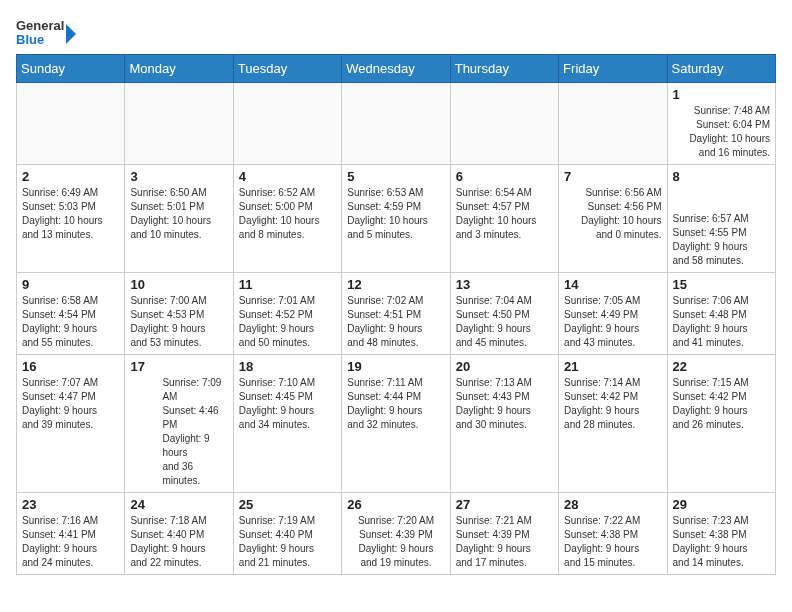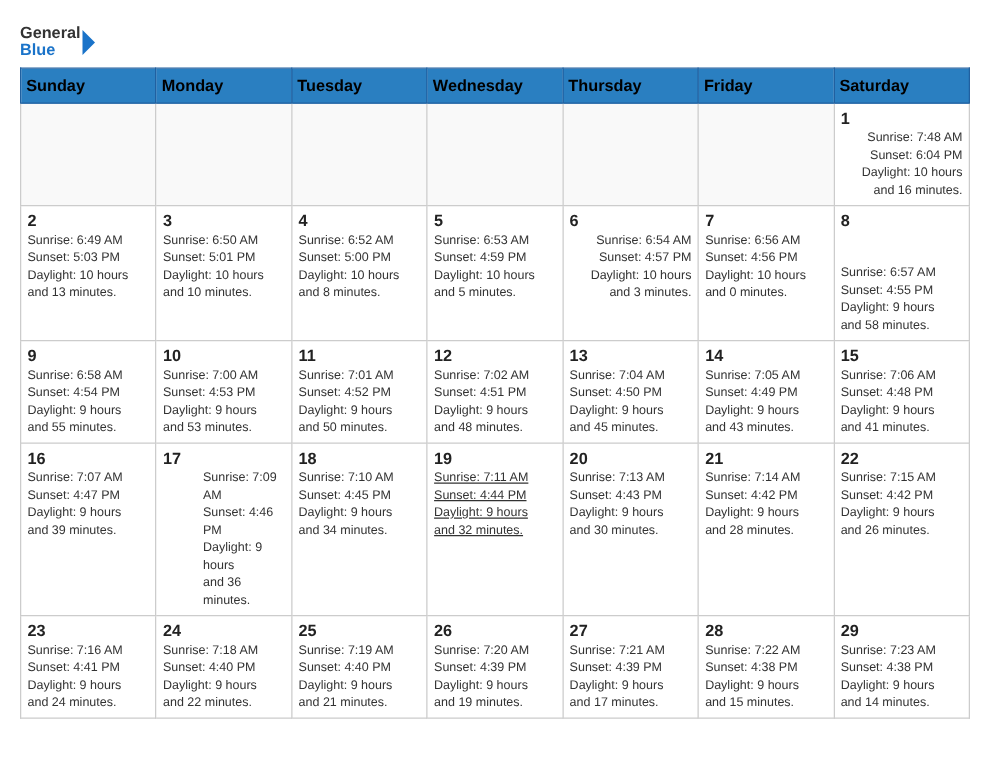--- a/index.html
+++ b/index.html
@@ -38,23 +38,23 @@
       font-size: 15px;
       color: #444;
     }
     .calendar {
       width: 100%;
       border-collapse: collapse;
       border: 1px solid #ccc;
     }
     .calendar th {
       background: #2a7fc1;
-      color: #000000;
+      color: #ffffff;
       font-size: 13px;
-      font-weight: bold;
+      font-weight: normal;
       padding: 6px 4px;
       text-align: left;
       border: 1px solid #2060a0;
     }
     .calendar td {
       vertical-align: top;
       border: 1px solid #ccc;
       padding: 4px 5px;
       width: calc(100%/7);
       min-height: 72px;
@@ -146,28 +146,28 @@
         </td>
         <td>
           <span class="day-num">5</span>
           <div class="day-info" style="white-space: pre-line;">Sunrise: 6:53 AM
 Sunset: 4:59 PM
 Daylight: 10 hours
 and 5 minutes.</div>
         </td>
         <td>
           <span class="day-num">6</span>
-          <div class="day-info" style="white-space: pre-line; text-align: right;">Sunrise: 6:54 AM
+          <div class="day-info" style="white-space: pre-line;">Sunrise: 6:54 AM
 Sunset: 4:57 PM
 Daylight: 10 hours
 and 3 minutes.</div>
         </td>
         <td>
           <span class="day-num">7</span>
-          <div class="day-info" style="white-space: pre-line;">Sunrise: 6:56 AM
+          <div class="day-info" style="white-space: pre-line; text-align: right;">Sunrise: 6:56 AM
 Sunset: 4:56 PM
 Daylight: 10 hours
 and 0 minutes.</div>
         </td>
         <td>
           <span class="day-num">8</span>
           <div class="day-info" style="white-space: pre-line; margin-top: 28px;">Sunrise: 6:57 AM
 Sunset: 4:55 PM
 Daylight: 9 hours
 and 58 minutes.</div>
@@ -241,21 +241,21 @@
         </td>
         <td>
           <span class="day-num">18</span>
           <div class="day-info" style="white-space: pre-line;">Sunrise: 7:10 AM
 Sunset: 4:45 PM
 Daylight: 9 hours
 and 34 minutes.</div>
         </td>
         <td>
           <span class="day-num">19</span>
-          <div class="day-info" style="white-space: pre-line; text-decoration: underline;">Sunrise: 7:11 AM
+          <div class="day-info" style="white-space: pre-line;">Sunrise: 7:11 AM
 Sunset: 4:44 PM
 Daylight: 9 hours
 and 32 minutes.</div>
         </td>
         <td>
           <span class="day-num">20</span>
           <div class="day-info" style="white-space: pre-line;">Sunrise: 7:13 AM
 Sunset: 4:43 PM
 Daylight: 9 hours
 and 30 minutes.</div>
@@ -292,21 +292,21 @@
         </td>
         <td>
           <span class="day-num">25</span>
           <div class="day-info" style="white-space: pre-line;">Sunrise: 7:19 AM
 Sunset: 4:40 PM
 Daylight: 9 hours
 and 21 minutes.</div>
         </td>
         <td>
           <span class="day-num">26</span>
-          <div class="day-info" style="white-space: pre-line;">Sunrise: 7:20 AM
+          <div class="day-info" style="white-space: pre-line; text-align: center;">Sunrise: 7:20 AM
 Sunset: 4:39 PM
 Daylight: 9 hours
 and 19 minutes.</div>
         </td>
         <td>
           <span class="day-num">27</span>
           <div class="day-info" style="white-space: pre-line;">Sunrise: 7:21 AM
 Sunset: 4:39 PM
 Daylight: 9 hours
 and 17 minutes.</div>

